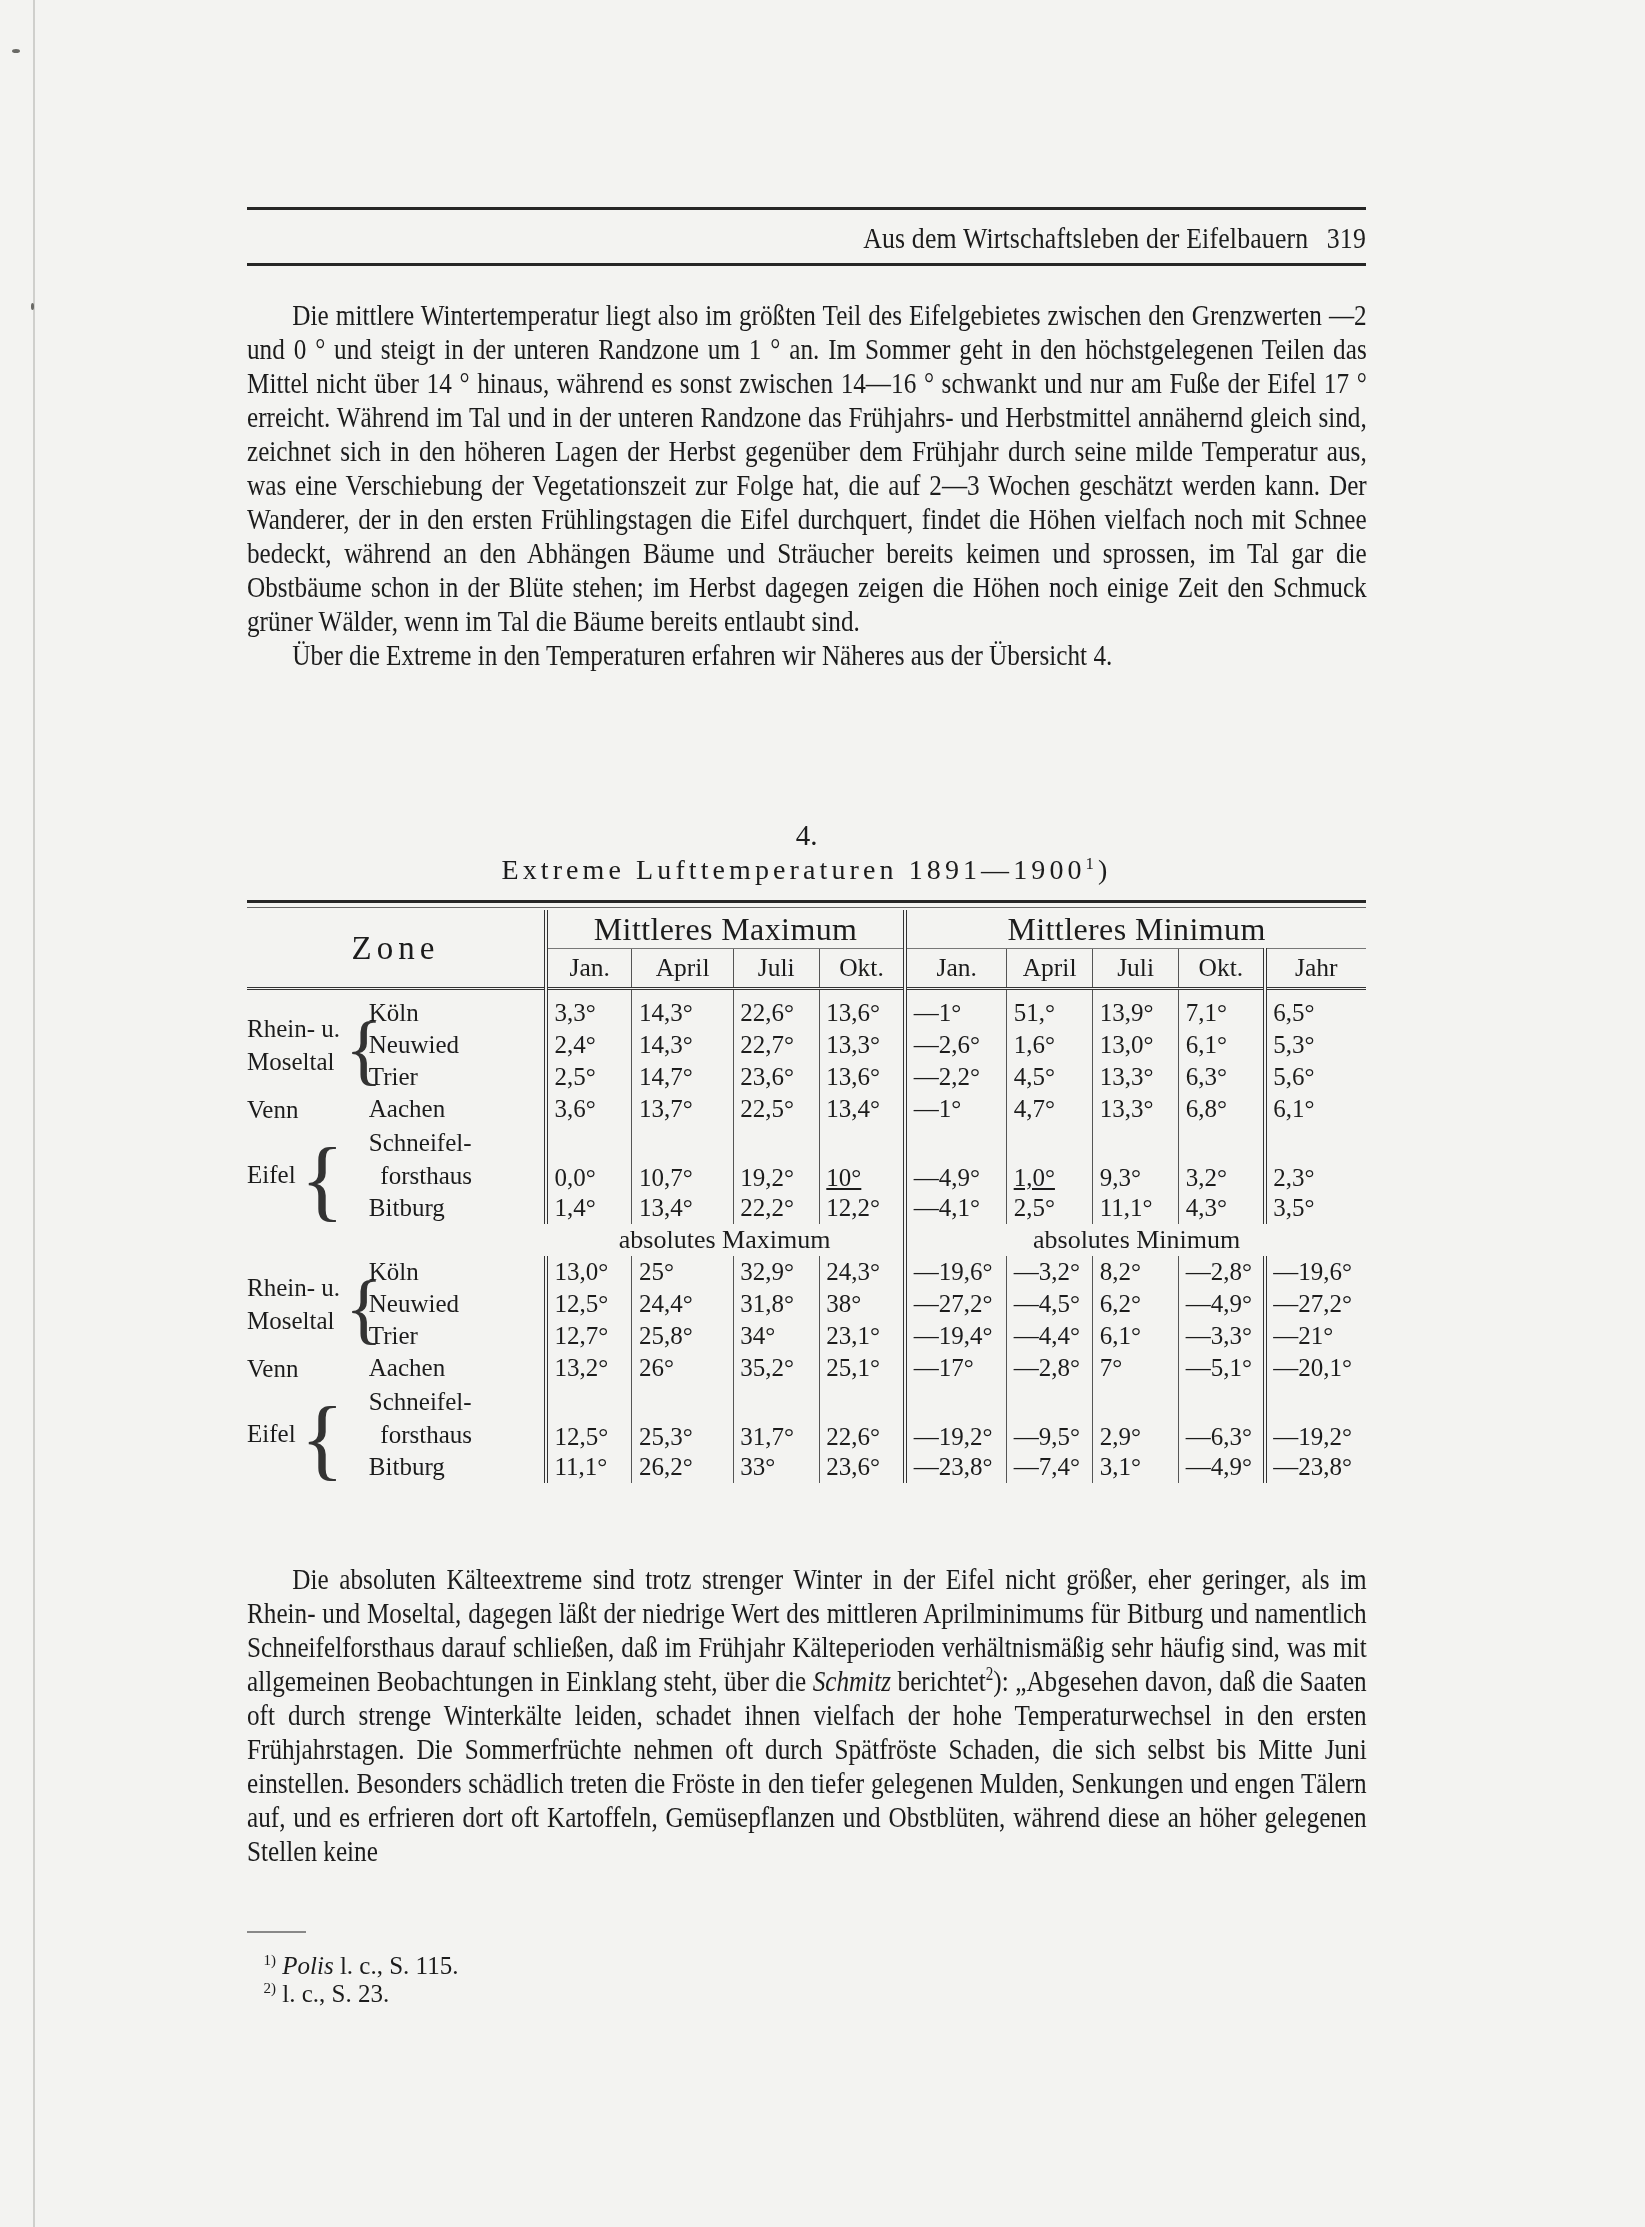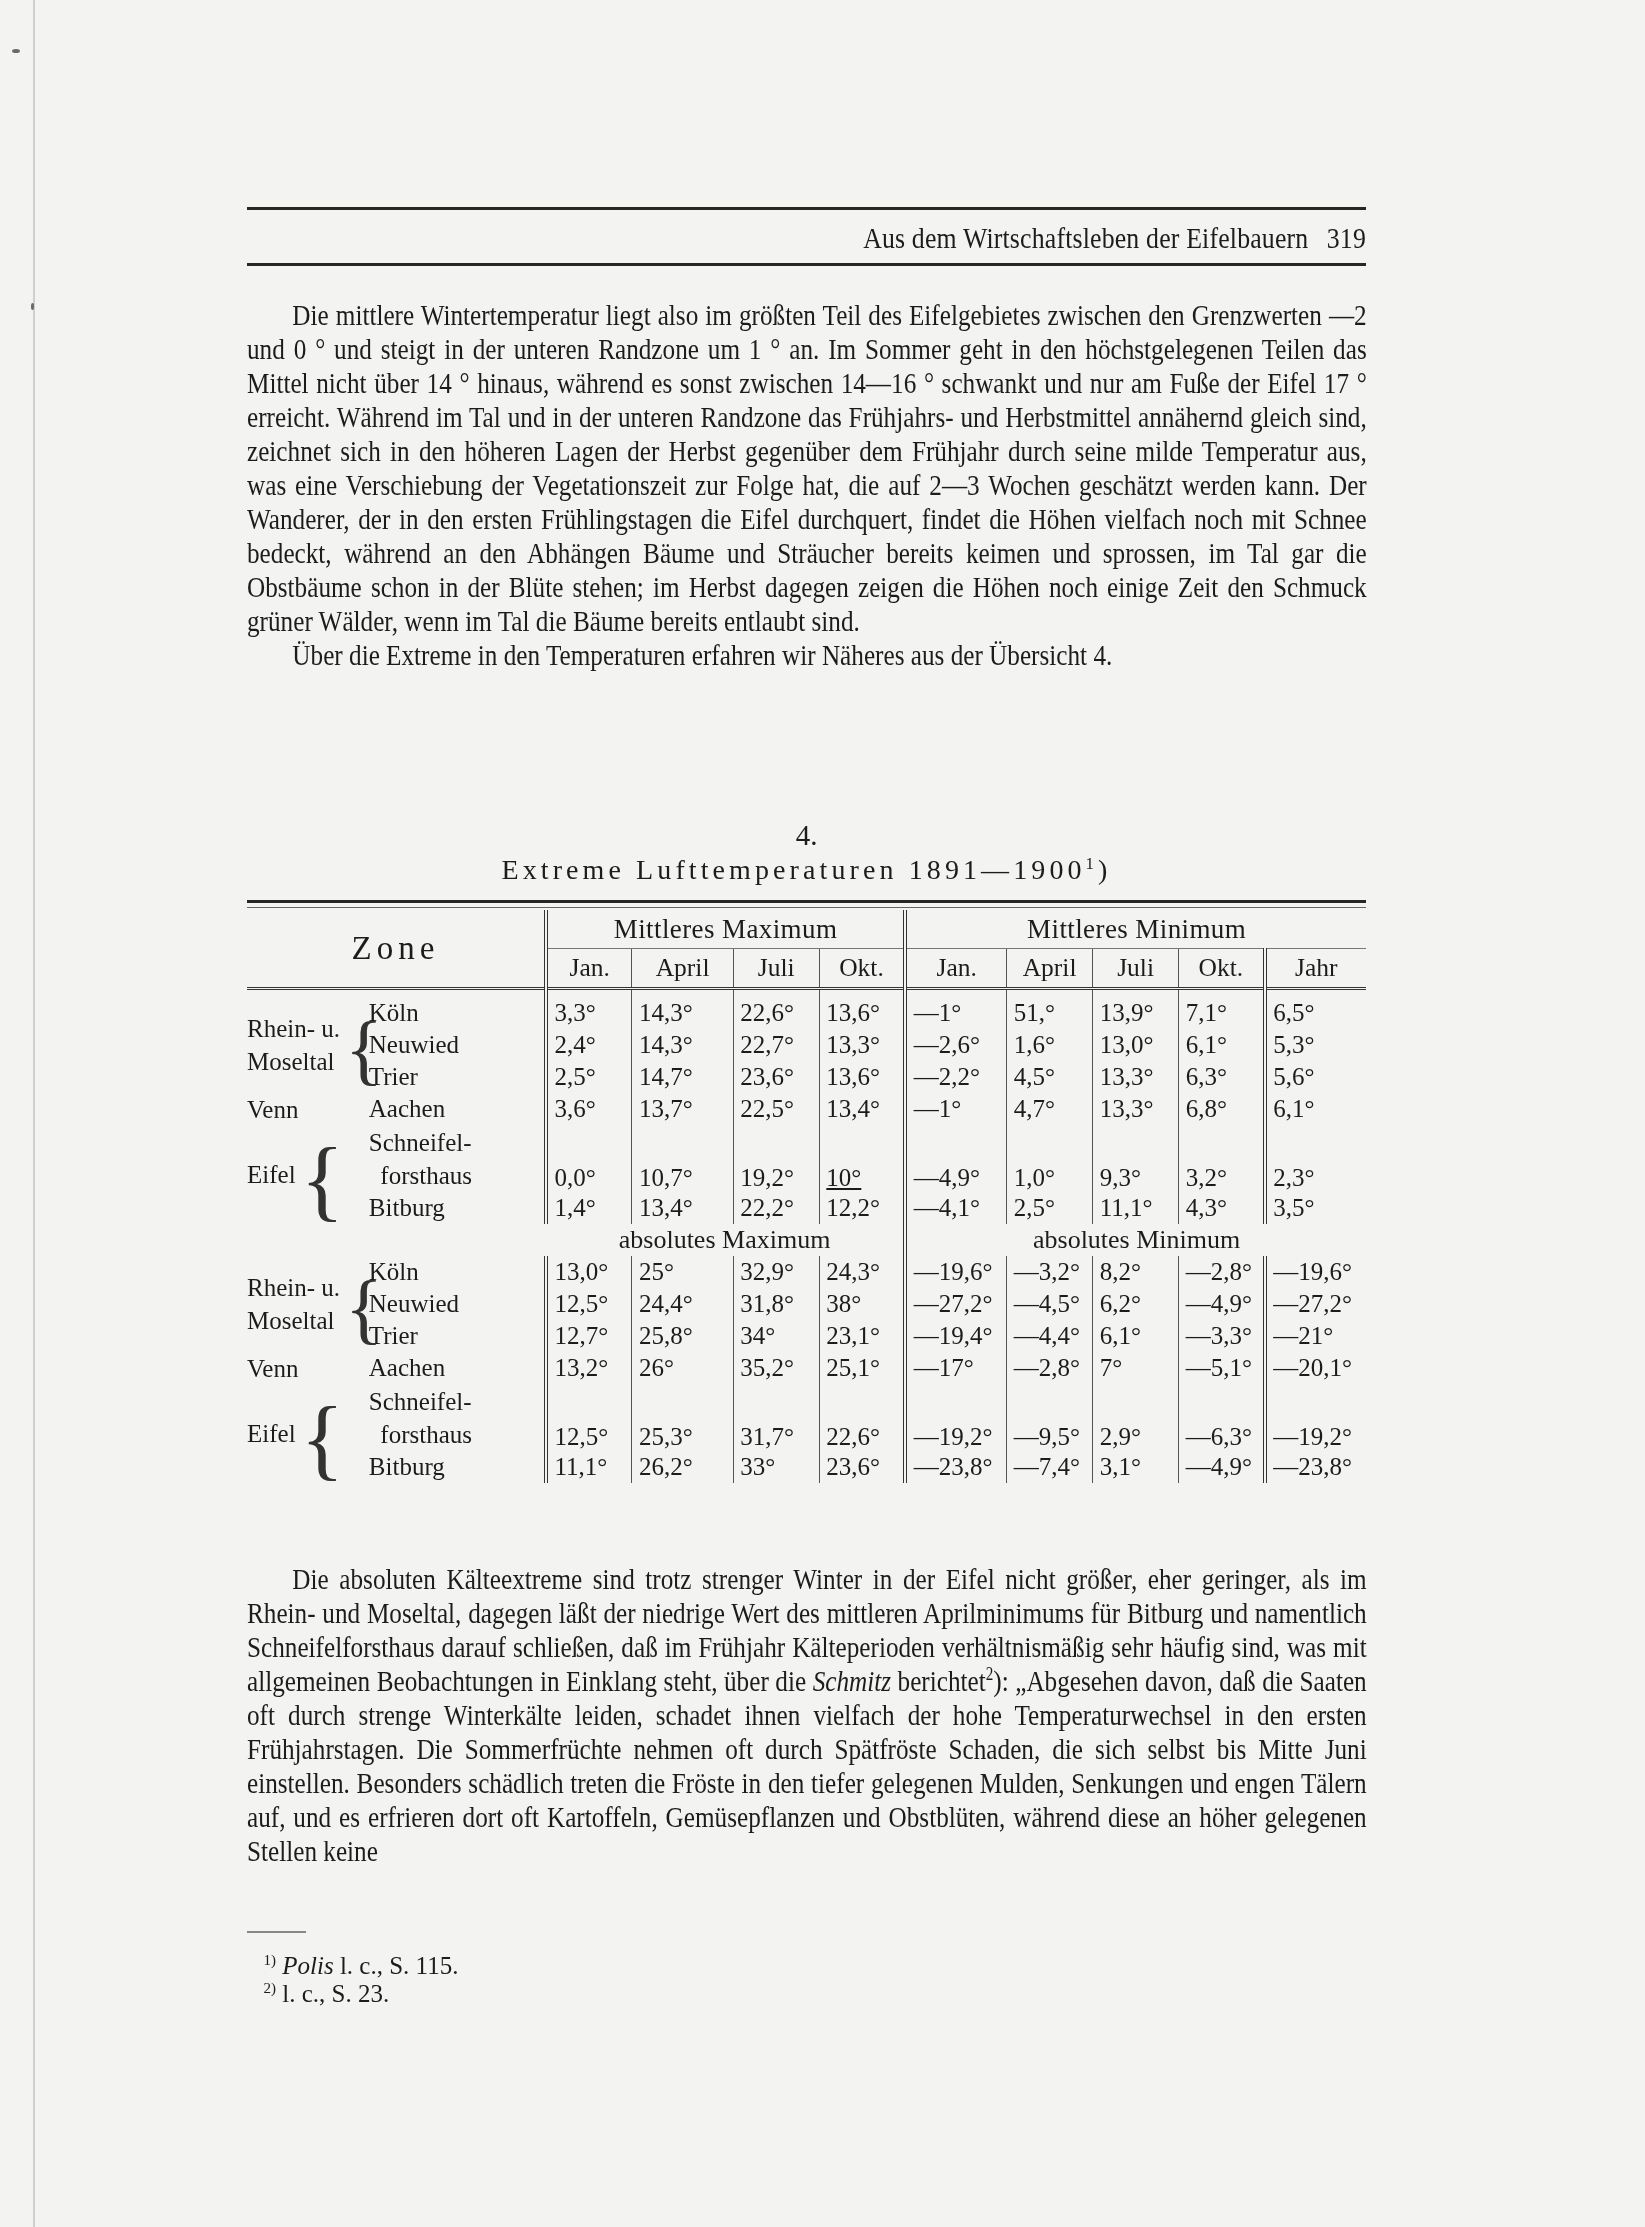--- a/index.html
+++ b/index.html
@@ -42,21 +42,21 @@
     font-size: 25px; table-layout: fixed;
   }
   table.data td, table.data th { padding: 0; font-weight: normal; text-align: left; white-space: nowrap; height: 32px; }
   .col-zone1 { width: 119px; }
   .col-zone2 { width: 173px; }
   .col-v { width: 84px; }
   .col-vw { width: 99px; }
   .col-jahr { width: 99px; }
   .vl { border-left: 0.8px solid #555; }
   .dvl { border-left: 4.1px double #333; }
-  .hdr-group { text-align: center !important; font-size: 27px; letter-spacing: 0.4px; border-bottom: 0.8px solid #777; height: 38px !important; }
+  .hdr-group { text-align: center !important; font-size: 32px; letter-spacing: 0.4px; border-bottom: 0.8px solid #777; height: 38px !important; }
   .hdr-month { text-align: center !important; font-size: 25.5px; height: 38px !important; }
   .hdr-zone { text-align: center !important; font-size: 33px; letter-spacing: 5px; }
   .sub-hdr { text-align: center !important; font-size: 26px; }
   .num { padding-left: 6.6px !important; }
   .brace { font-size: 64px; line-height: 0; position: relative; top: 5px; color: #333; }
   .zone-grp { vertical-align: middle; }
   .head-sep td { height: 6.6px !important; border-top: 3.3px double #333; }
 
   .post-text {
     position: absolute; left: 0; top: 1562px;
@@ -221,21 +221,21 @@
             </td>
             <td style="height: 66px; vertical-align: bottom; line-height: 33px;">
               <div>Schneifel-</div>
               <div style="padding-left: 11.5px;">forsthaus</div>
             </td>
             <td class="num dvl" style="vertical-align: bottom;">0,0°</td>
             <td class="num vl" style="vertical-align: bottom;">10,7°</td>
             <td class="num vl" style="vertical-align: bottom;">19,2°</td>
             <td class="num vl" style="vertical-align: bottom; text-decoration: underline;">10°</td>
             <td class="num dvl" style="vertical-align: bottom;">—4,9°</td>
-            <td class="num vl" style="vertical-align: bottom;">1,0°</td>
+            <td class="num vl" style="vertical-align: bottom; text-decoration: underline;">1,0°</td>
             <td class="num vl" style="vertical-align: bottom;">9,3°</td>
             <td class="num vl" style="vertical-align: bottom;">3,2°</td>
             <td class="num dvl" style="vertical-align: bottom;">2,3°</td>
           </tr>
           <tr>
             <td>Bitburg</td>
             <td class="num dvl">1,4°</td>
             <td class="num vl">13,4°</td>
             <td class="num vl">22,2°</td>
             <td class="num vl">12,2°</td>

